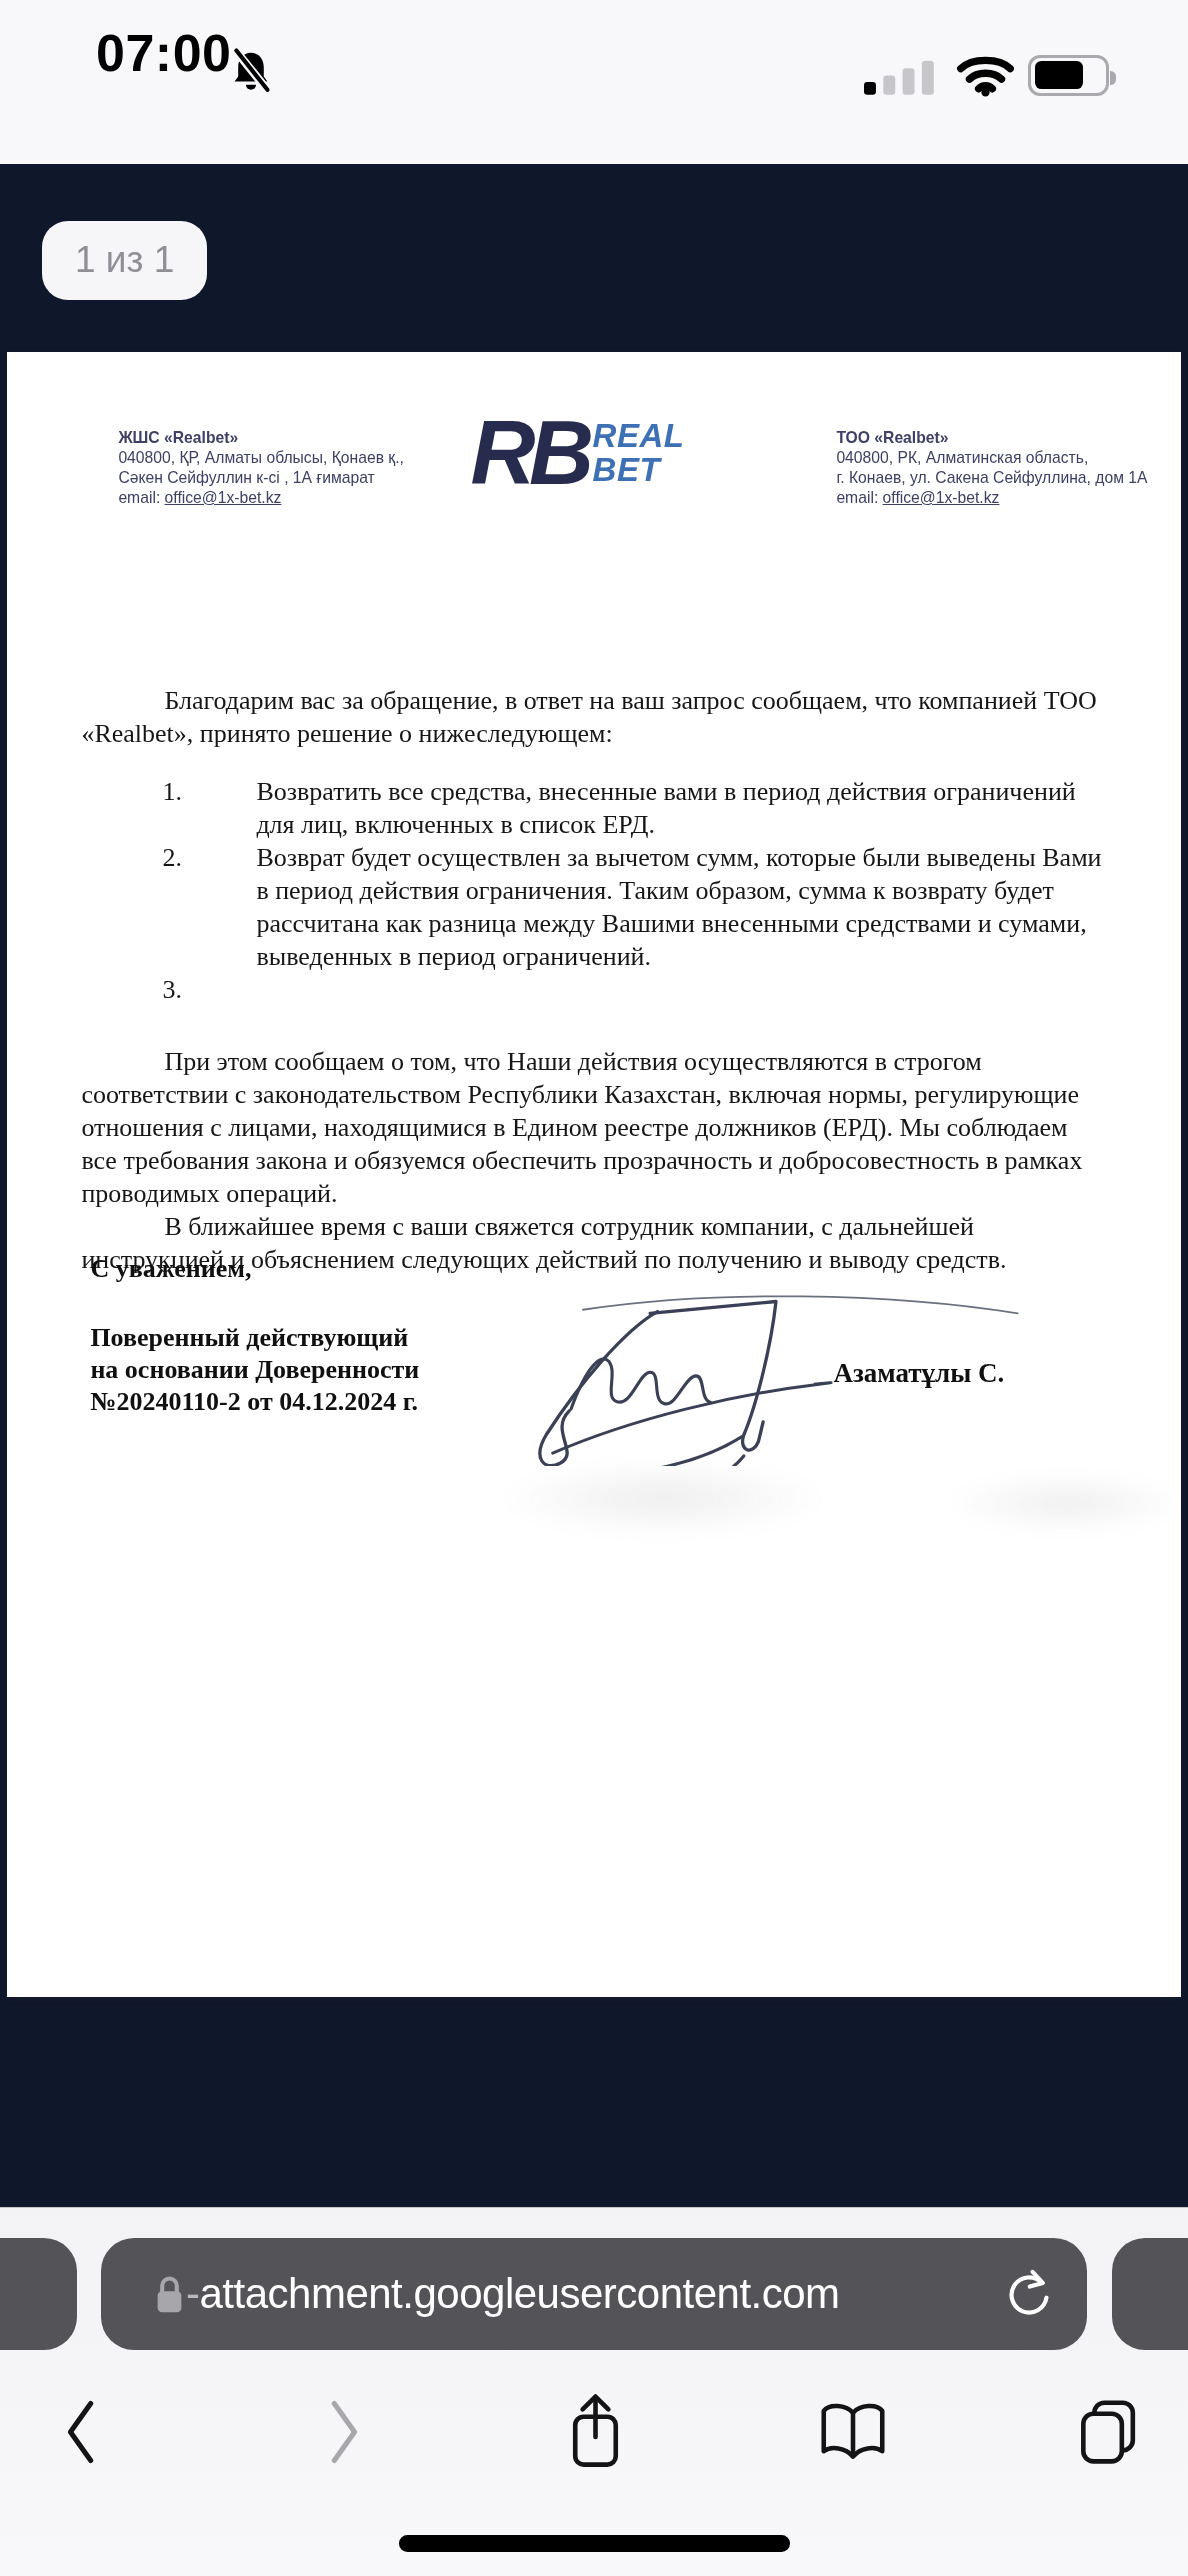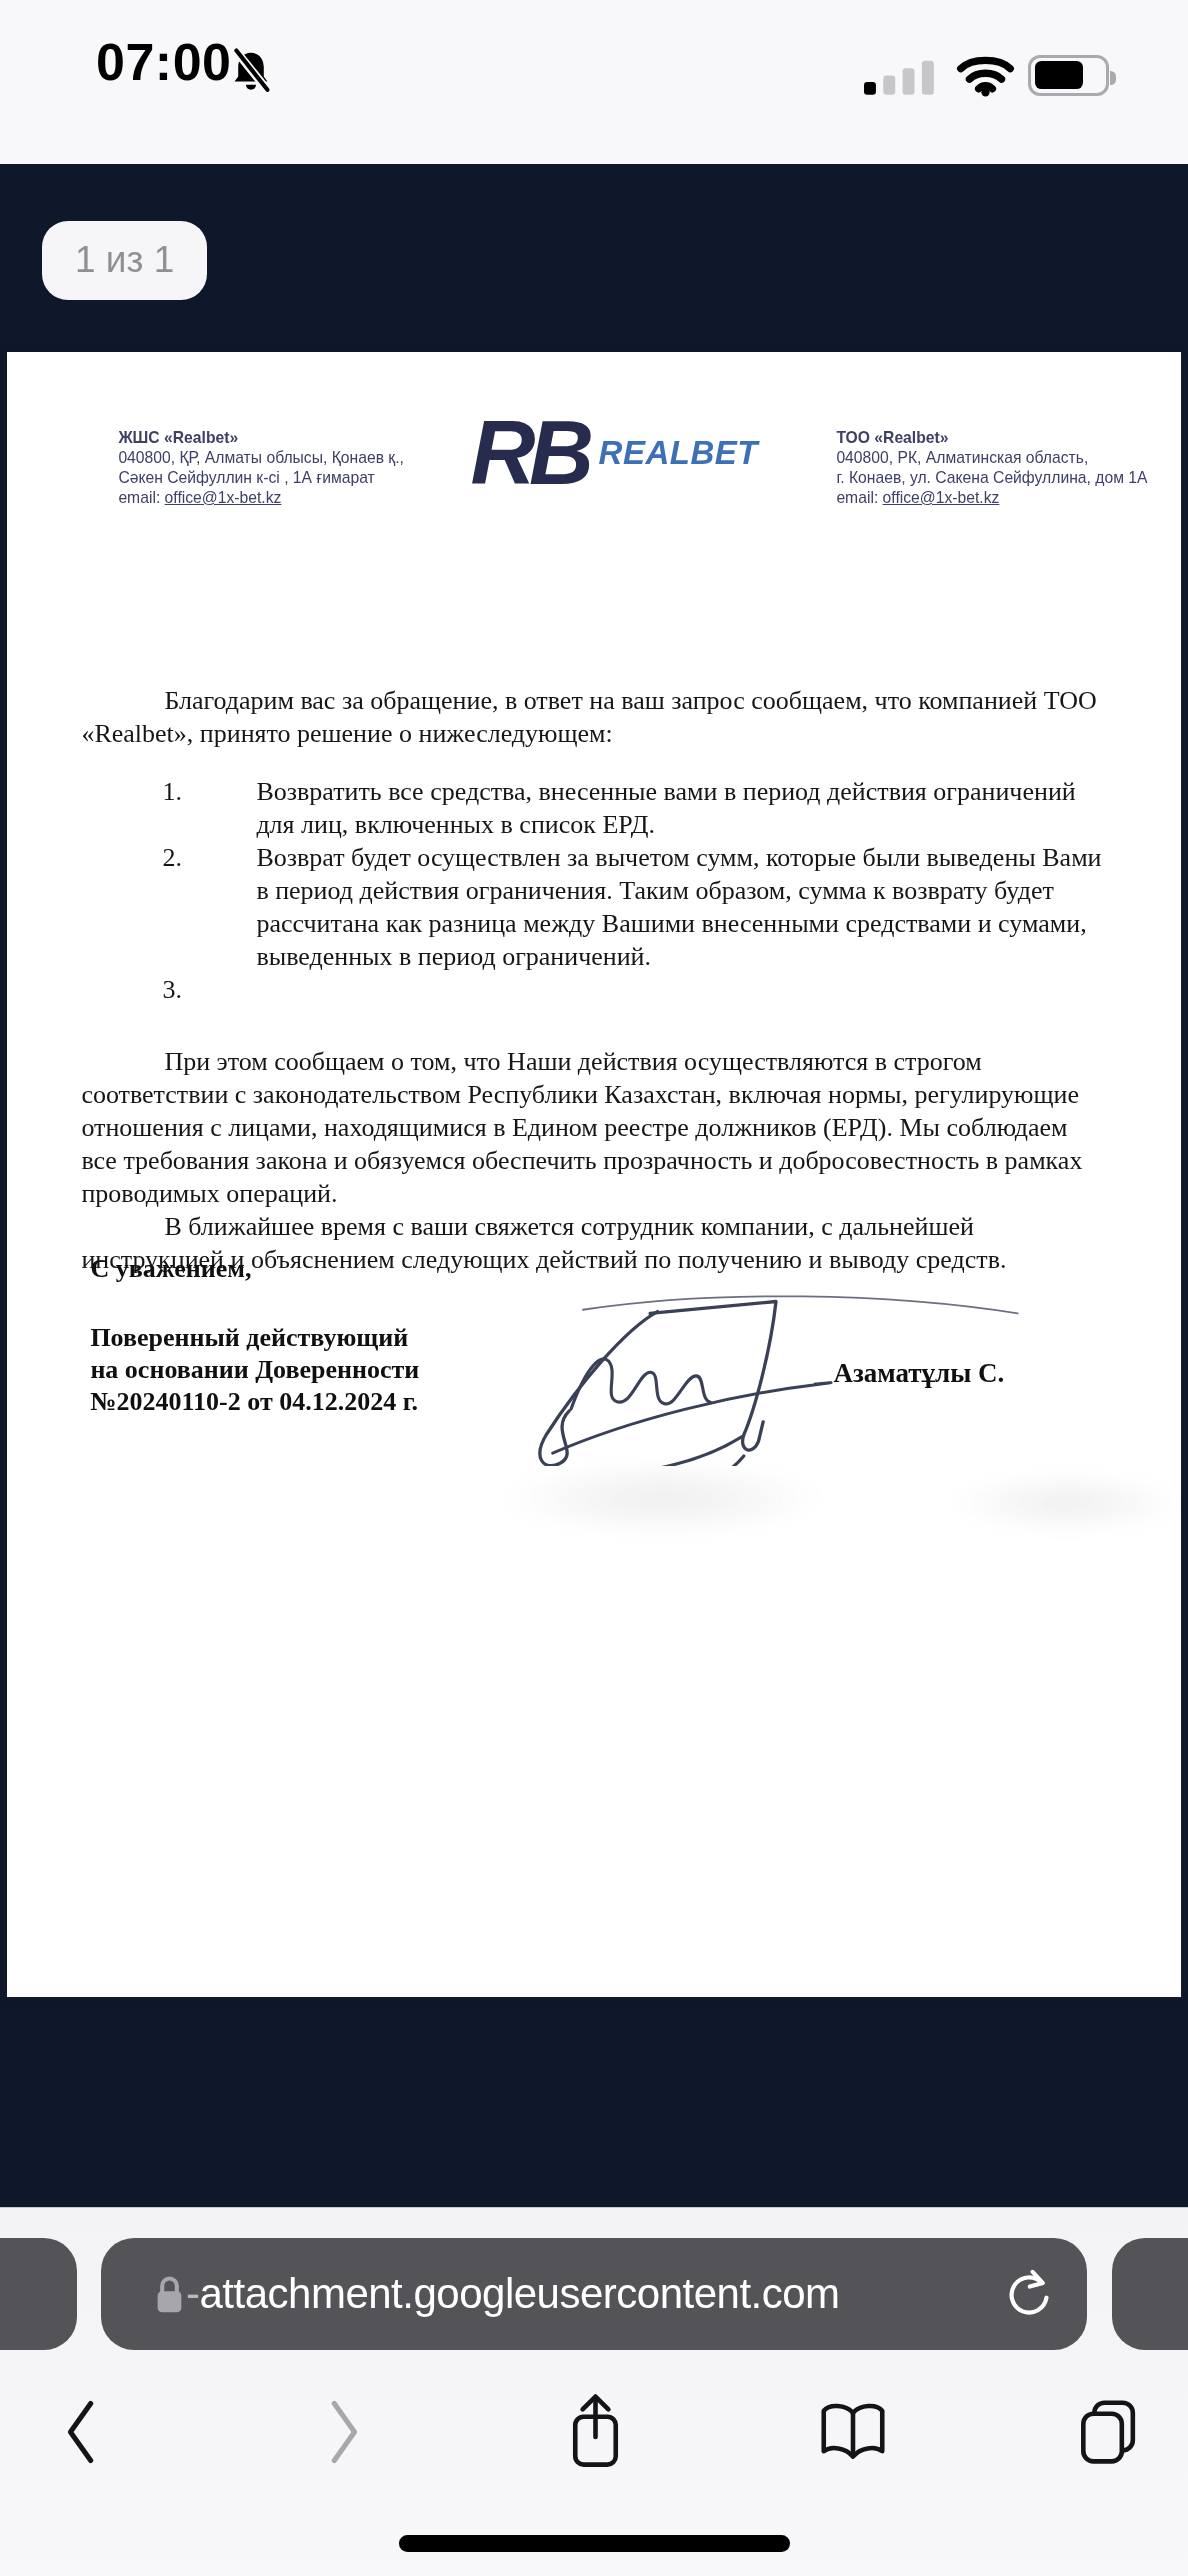--- a/index.html
+++ b/index.html
@@ -1,21 +1,21 @@
 <!DOCTYPE html>
 <html style="font-size:14.7px"><head>
 <meta charset="utf-8">
 <style>
   html,body{margin:0;padding:0;background:#000;}
   .screen{position:relative;width:1188px;height:2576px;background:#ebecf1;overflow:hidden;
           font-family:"Liberation Sans",sans-serif;-webkit-font-smoothing:antialiased;}
 
   
   .status-bar{position:absolute;top:0;left:0;right:0;height:164px;background:#f8f8fa;}
-  .sb-time{position:absolute;left:96px;top:32px;font-size:52px;font-weight:600;color:#000;letter-spacing:0.5px;}
+  .sb-time{position:absolute;left:96px;top:23px;font-size:52px;font-weight:600;color:#000;letter-spacing:0.5px;}
   .sb-bell{position:absolute;left:230px;top:48px;}
   .sb-right{position:absolute;right:79px;top:53px;display:flex;align-items:center;gap:13px;}
   .bat{position:relative;width:81px;height:41px;border:3.2px solid #a9a9ae;border-radius:12px;box-sizing:border-box;}
   .bat-fill{position:absolute;left:3.7px;top:3.7px;bottom:3.7px;width:48px;background:#000;border-radius:6.4px;}
   .bat-nub{position:absolute;right:-10px;top:13px;width:6.4px;height:14.7px;background:#a9a9ae;border-radius:0 5.5px 5.5px 0;}
 
   
   .content-bg{position:absolute;top:164px;left:0;width:1188px;height:2043px;background:#0f172a;}
   .page-badge{position:absolute;left:42px;top:57px;background:#f6f6f9;border-radius:26px;
               padding:18.4px 33px;font-size:37px;color:#8f8f95;font-weight:500;}
@@ -24,21 +24,21 @@
   .doc-page{position:absolute;left:7.4px;top:188px;width:1174px;height:1645px;background:#fff;
             box-shadow:0 1.8px 7.4px rgba(50,50,70,.22);}
   .addr{position:absolute;top:76px;font-size:15.7px;line-height:20px;color:#3e4065;}
   .addr-left{left:111px;width:313px;}
   .addr-right{left:829px;width:322px;}
   .addr-title{font-weight:700;margin-bottom:0;}
   .u{text-decoration:underline;}
 
   .logo{position:absolute;left:463px;top:57px;display:flex;align-items:center;height:88px;}
   .logo-rb{font-size:90px;line-height:81px;font-weight:700;font-style:italic;color:#272b4e;letter-spacing:-6.4px;}
-  .logo-side{display:flex;flex-direction:row;margin-left:11px;font-weight:700;font-style:italic;
+  .logo-side{display:flex;flex-direction:column;margin-left:5px;font-weight:700;font-style:italic;
              color:#3d70b4;font-size:33px;line-height:34px;letter-spacing:0.5px;}
 
   .recipient{position:absolute;left:521px;top:206px;font-family:"Liberation Serif",serif;
              font-weight:700;font-size:27px;line-height:33px;color:#101010;}
 
   .body{position:absolute;left:74px;top:332px;width:1028px;font-family:"Liberation Serif",serif;
         font-size:26px;line-height:33px;color:#161616;}
   .para{text-indent:83px;margin:0;}
   .list{margin:25px 0 39px 0;}
   .lrow{display:flex;}

